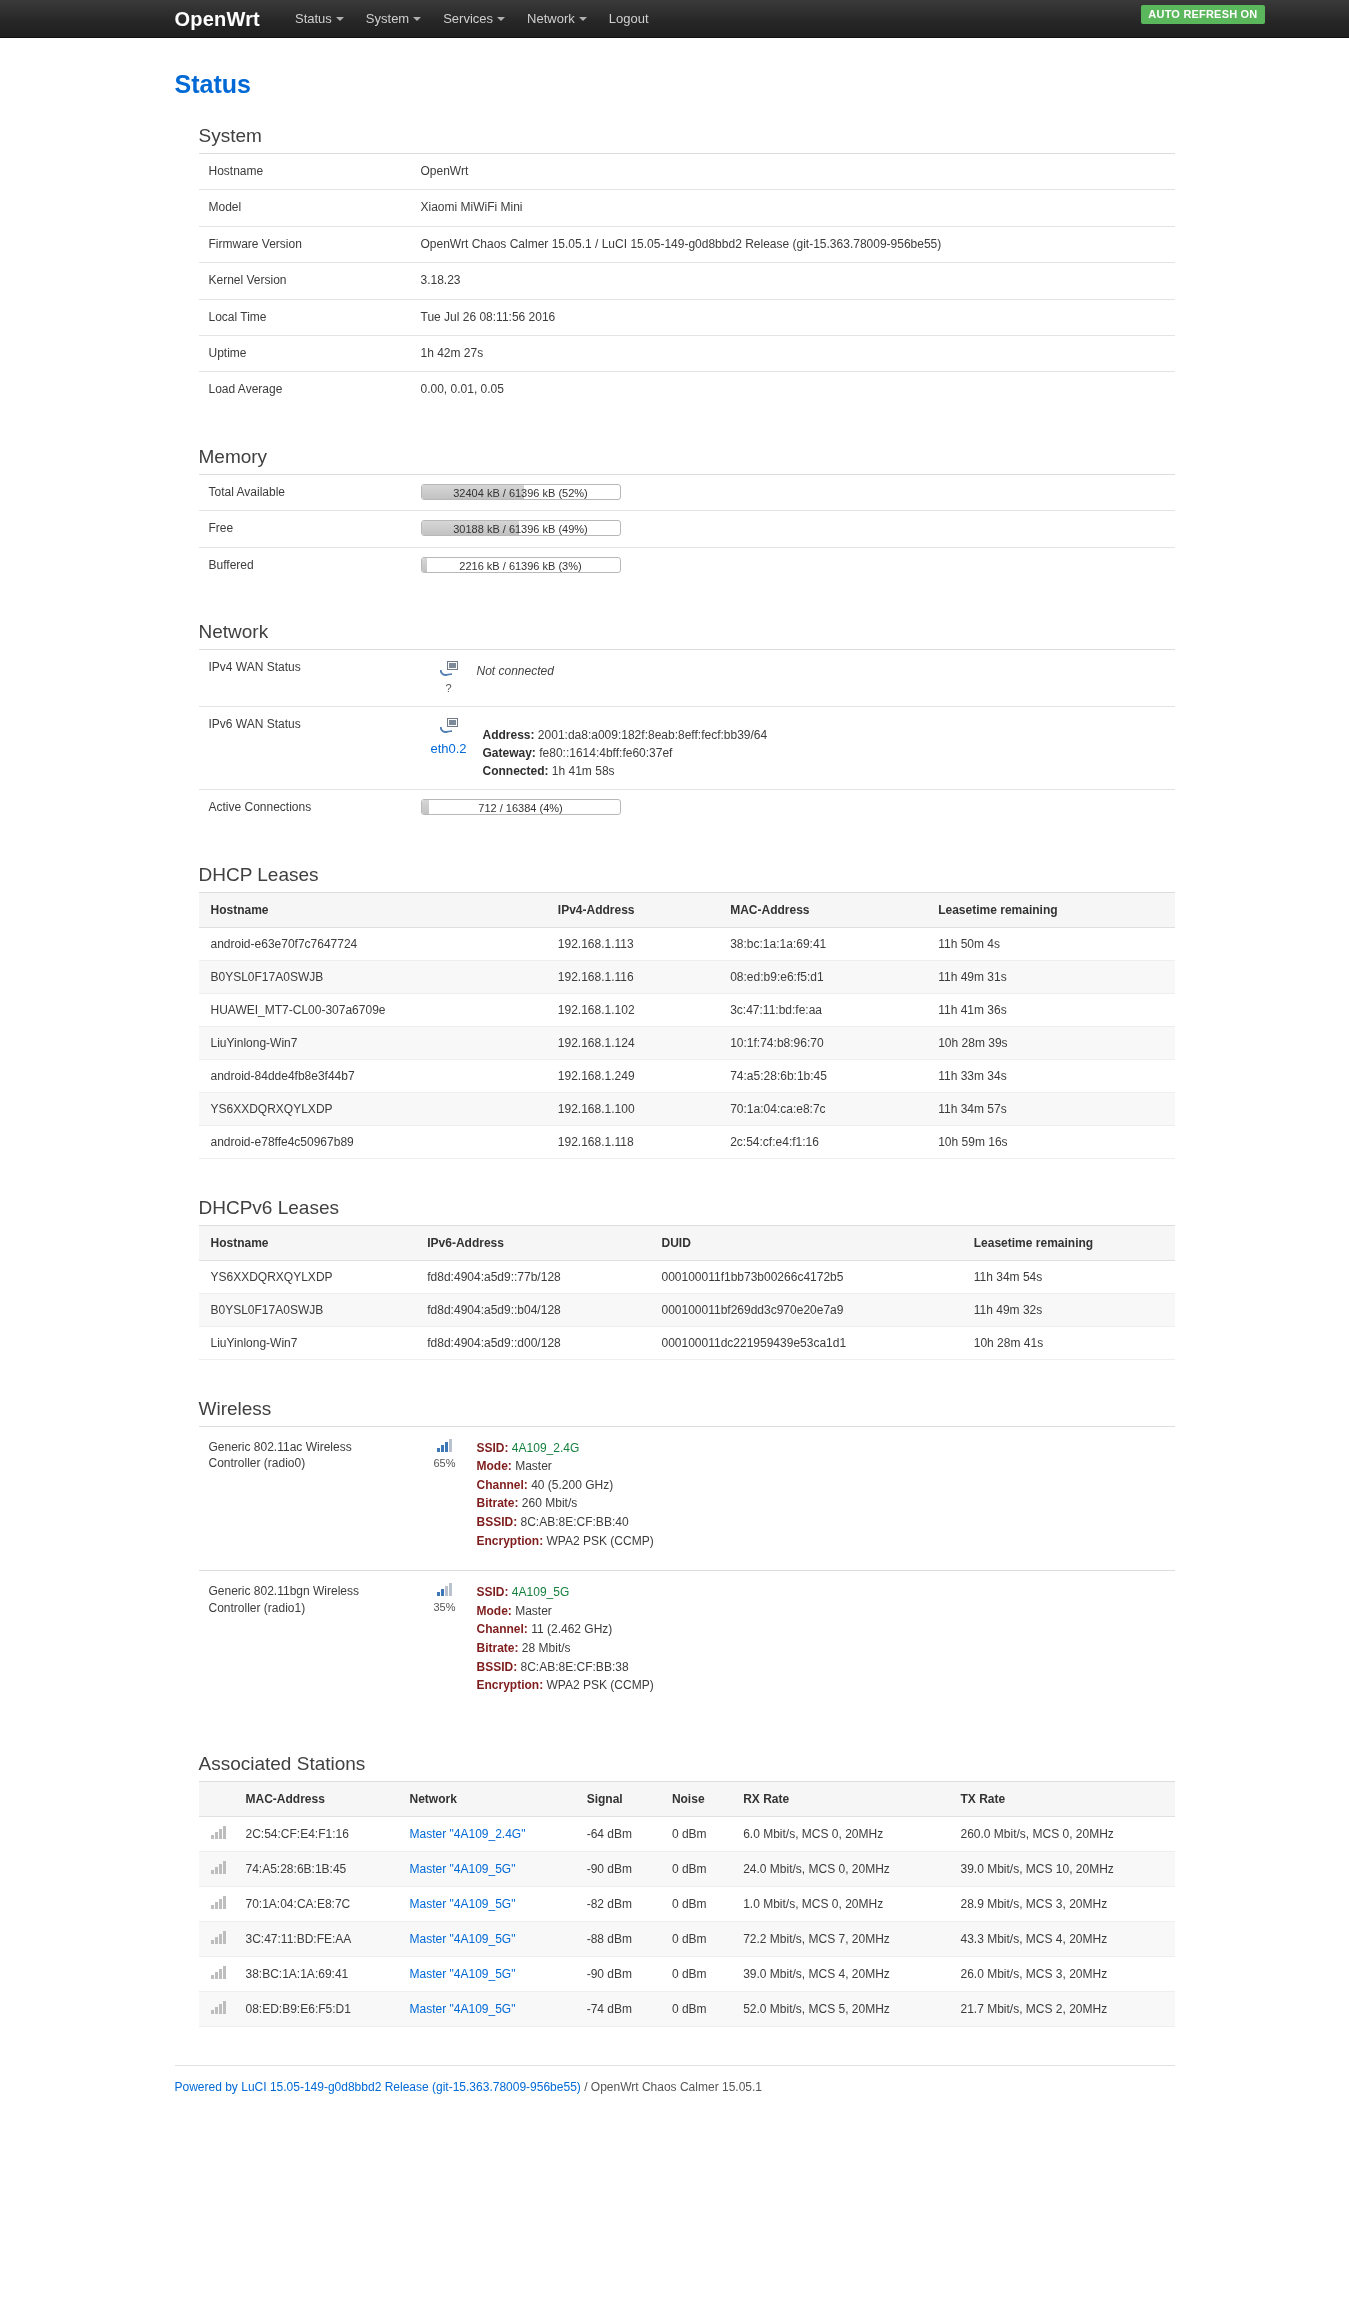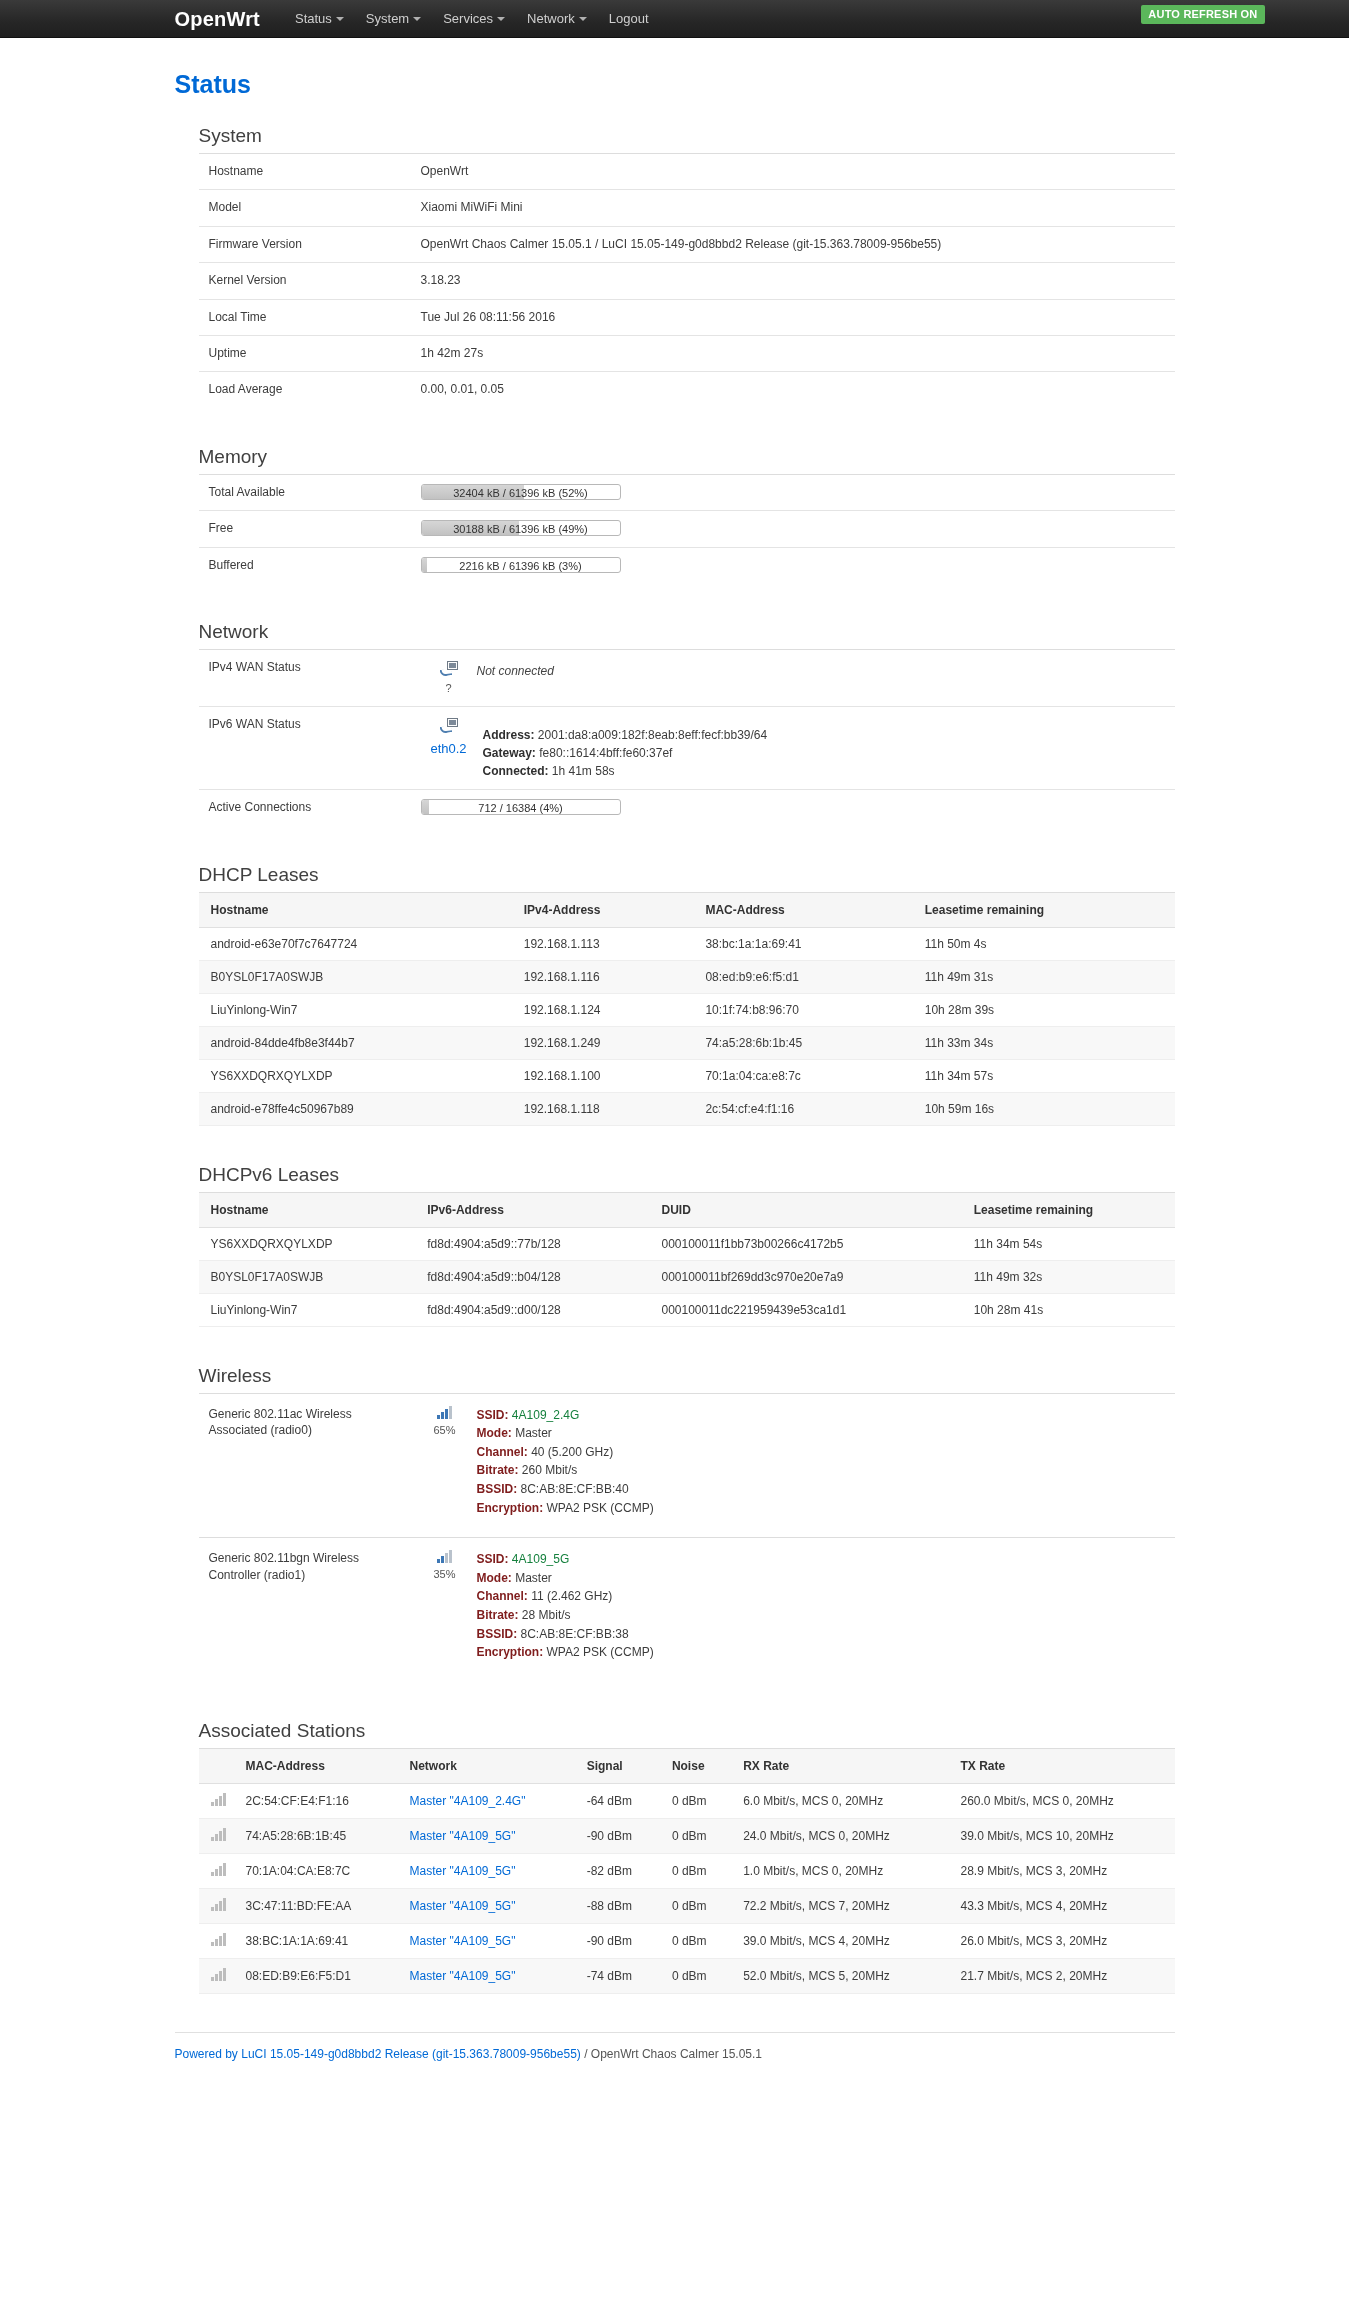--- a/index.html
+++ b/index.html
@@ -422,20 +422,26 @@
             <td>38:bc:1a:1a:69:41</td>
             <td>11h 50m 4s</td>
           </tr>
           <tr>
             <td>B0YSL0F17A0SWJB</td>
             <td>192.168.1.116</td>
             <td>08:ed:b9:e6:f5:d1</td>
             <td>11h 49m 31s</td>
           </tr>
           <tr>
+            <td>HUAWEI_MT7-CL00-307a6709e</td>
+            <td>192.168.1.102</td>
+            <td>3c:47:11:bd:fe:aa</td>
+            <td>11h 41m 36s</td>
+          </tr>
+          <tr>
             <td>LiuYinlong-Win7</td>
             <td>192.168.1.124</td>
             <td>10:1f:74:b8:96:70</td>
             <td>10h 28m 39s</td>
           </tr>
           <tr>
             <td>android-84dde4fb8e3f44b7</td>
             <td>192.168.1.249</td>
             <td>74:a5:28:6b:1b:45</td>
             <td>11h 33m 34s</td>
@@ -488,21 +494,21 @@
           </tr>
         </tbody>
     </table>
   </div>
 
   <div class="section">
     <h3 class="section-title">Wireless</h3>
     <table class="wifi">
       <tbody id="wireless-body">
           <tr>
-            <td class="wname">Generic 802.11ac Wireless Associated (radio0)</td>
+            <td class="wname">Generic 802.11ac Wireless Controller (radio0)</td>
             <td>
               <div class="wifi-row">
                 <div class="sig-cell"><span class="bars">
                     <i class="on"></i>
                     <i class="on"></i>
                     <i class="on"></i>
                     <i></i>
                   </span><span class="sig-pct">65%</span></div>
                 <div class="wifi-info">
                   <div><b>SSID:</b> <a href="#">4A109_2.4G</a></div>

